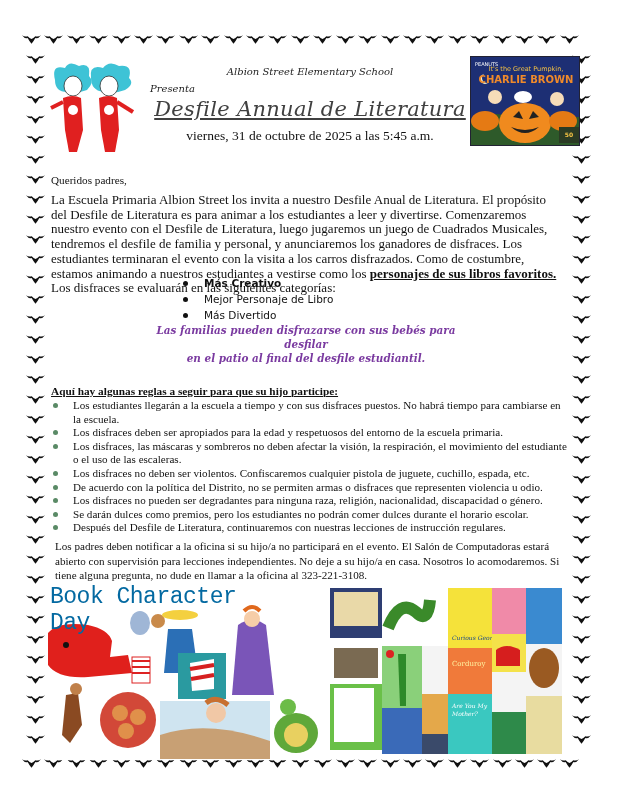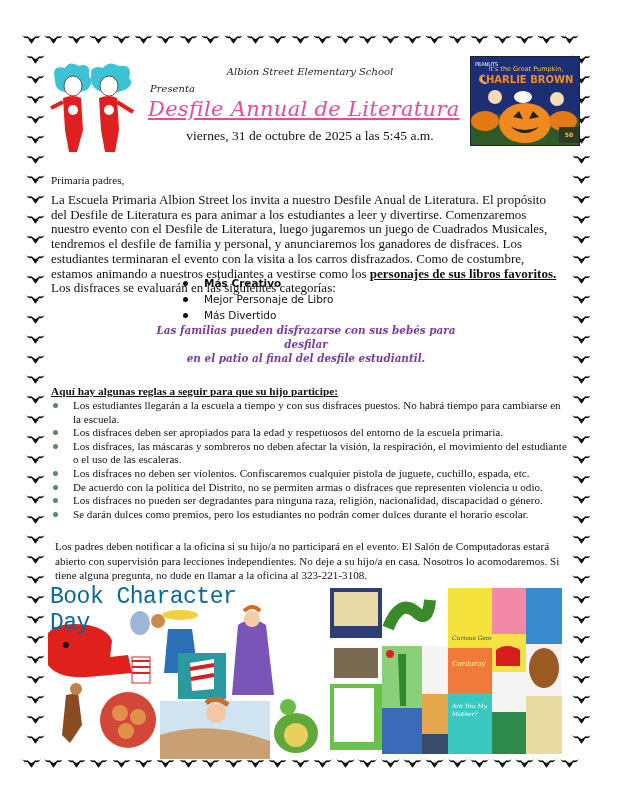--- a/index.html
+++ b/index.html
@@ -11,21 +11,21 @@
   .bat { width: 20px; height: 20px; display: block; }
   .bat svg { width: 19px; height: 12px; display: block; }
 
   .page { position: absolute; left: 0; top: 0; width: 618px; height: 800px; }
 
   .header-img-left { position: absolute; left: 47px; top: 60px; width: 90px; height: 100px; }
   .header-img-right { position: absolute; left: 470px; top: 56px; width: 110px; height: 90px; border: 1px solid #223; background: #f0abfc; overflow: hidden; }
 
   .school-name { position: absolute; left: 150px; top: 66px; width: 320px; text-align: center; font-family: "DejaVu Serif", serif; font-style: italic; font-size: 10px; color: #222; }
   .presenta { position: absolute; left: 150px; top: 83px; width: 320px; text-align: left; font-family: "DejaVu Serif", serif; font-style: italic; font-size: 10px; color: #222; }
-  .event-title { position: absolute; left: 148px; top: 97px; width: 324px; text-align: left; font-family: "DejaVu Serif", serif; font-style: italic; font-size: 21px; text-decoration: underline; color: #ec4899; letter-spacing: 0.3px; }
+  .event-title { position: absolute; left: 148px; top: 97px; width: 324px; text-align: center; font-family: "DejaVu Serif", serif; font-style: italic; font-size: 21px; text-decoration: underline; color: #404040; letter-spacing: 0.3px; }
   .event-date { position: absolute; left: 150px; top: 128px; width: 320px; text-align: center; font-size: 13.5px; color: #111; }
 
   .greeting { position: absolute; left: 51px; top: 174px; font-size: 11.2px; }
   .intro { position: absolute; left: 51px; top: 193px; width: 508px; font-size: 13px; line-height: 14.7px; }
   .intro .bold-u { font-weight: bold; text-decoration: underline; }
 
   .categories { position: absolute; left: 183px; top: 275px; list-style: none; font-family: "DejaVu Sans", sans-serif; font-size: 10.5px; }
   .categories li { height: 16px; display: flex; align-items: center; }
   .categories .dot { width: 5px; height: 5px; border-radius: 50%; background: #111; margin-right: 16px; }
   .categories .bold { font-weight: bold; }
@@ -697,21 +697,21 @@
       <ellipse cx="54" cy="66" rx="26" ry="20" fill="#f08a1e"></ellipse>
       <ellipse cx="14" cy="64" rx="14" ry="10" fill="#e57a14"></ellipse>
       <ellipse cx="92" cy="64" rx="14" ry="10" fill="#e57a14"></ellipse>
       <path d="M42 60 L48 54 L52 62Z M58 62 L62 54 L68 60Z" fill="#222"></path>
       <path d="M40 70 Q54 82 68 70 Q54 76 40 70Z" fill="#222"></path>
       <rect x="88" y="70" width="20" height="16" fill="#2b3b24"></rect>
       <text x="98" y="80" text-anchor="middle" font-size="6" font-weight="bold" fill="#f6c343" font-family="DejaVu Sans, sans-serif">50</text>
     </svg>
   </div>
 
-  <div class="greeting">Primaria padres,</div>
+  <div class="greeting">Queridos padres,</div>
 
   <div class="intro">
     <span>La Escuela Primaria Albion Street los invita a nuestro Desfile Anual de Literatura. El propósito del Desfile de Literatura es para animar a los estudiantes a leer y divertirse. Comenzaremos nuestro evento con el Desfile de Literatura, luego jugaremos un juego de Cuadrados Musicales, tendremos el desfile de familia y personal,  y anunciaremos los ganadores de disfraces. Los estudiantes terminaran el evento con la visita a los carros disfrazados. Como de costumbre, estamos animando a nuestros estudiantes a vestirse como los </span><span class="bold-u">personajes de sus libros favoritos.</span><span>  Los disfraces se evaluarán en las siguientes categorías:</span>
   </div>
 
   <ul class="categories">
     <li>
         <span class="dot"></span>
         <span class="bold">Más Creativo</span>
       </li>
@@ -733,20 +733,21 @@
 
   <div class="rules-title">Aquí hay algunas reglas a seguir para que su hijo participe:</div>
   <ul class="rules">
     <li><span class="b"></span><span>Los estudiantes llegarán a la escuela a tiempo y con sus disfraces puestos. No habrá tiempo para cambiarse en la escuela.</span></li>
     <li><span class="b"></span><span>Los disfraces deben ser apropiados para la edad y respetuosos del entorno de la escuela primaria.</span></li>
     <li><span class="b"></span><span>Los disfraces, las máscaras y sombreros no deben afectar la visión, la respiración, el movimiento del estudiante o el uso de las escaleras.</span></li>
     <li><span class="b"></span><span>Los disfraces no deben ser violentos. Confiscaremos cualquier pistola de juguete, cuchillo, espada, etc.</span></li>
     <li><span class="b"></span><span>De acuerdo con la política del Distrito, no se permiten armas o disfraces que representen violencia u odio.</span></li>
     <li><span class="b"></span><span>Los disfraces no pueden ser degradantes para ninguna raza, religión, nacionalidad, discapacidad o género.</span></li>
     <li><span class="b"></span><span>Se darán dulces como premios, pero los estudiantes no podrán comer dulces durante el horario escolar.</span></li>
+    <li><span class="b"></span><span>Después del Desfile de Literatura, continuaremos con nuestras lecciones de instrucción regulares.</span></li>
   </ul>
 
   <div class="closing">Los padres deben notificar a la oficina si su hijo/a no participará en el evento. El Salón de Computadoras estará abierto con supervisión para lecciones independientes. No deje a su hijo/a en casa. Nosotros lo acomodaremos. Si tiene alguna pregunta, no dude en llamar a la oficina al 323-221-3108.</div>
 
   <div class="bcd">
     <svg width="275" height="175" viewBox="0 0 275 175">
       <rect width="275" height="175" fill="#fff"></rect>
 
       <path d="M0 48 Q10 36 40 40 Q60 44 64 56 L62 72 L80 70 L84 88 L40 92 Q10 94 0 80Z" fill="#e0201c"></path>
       <circle cx="18" cy="60" r="3" fill="#111"></circle>

